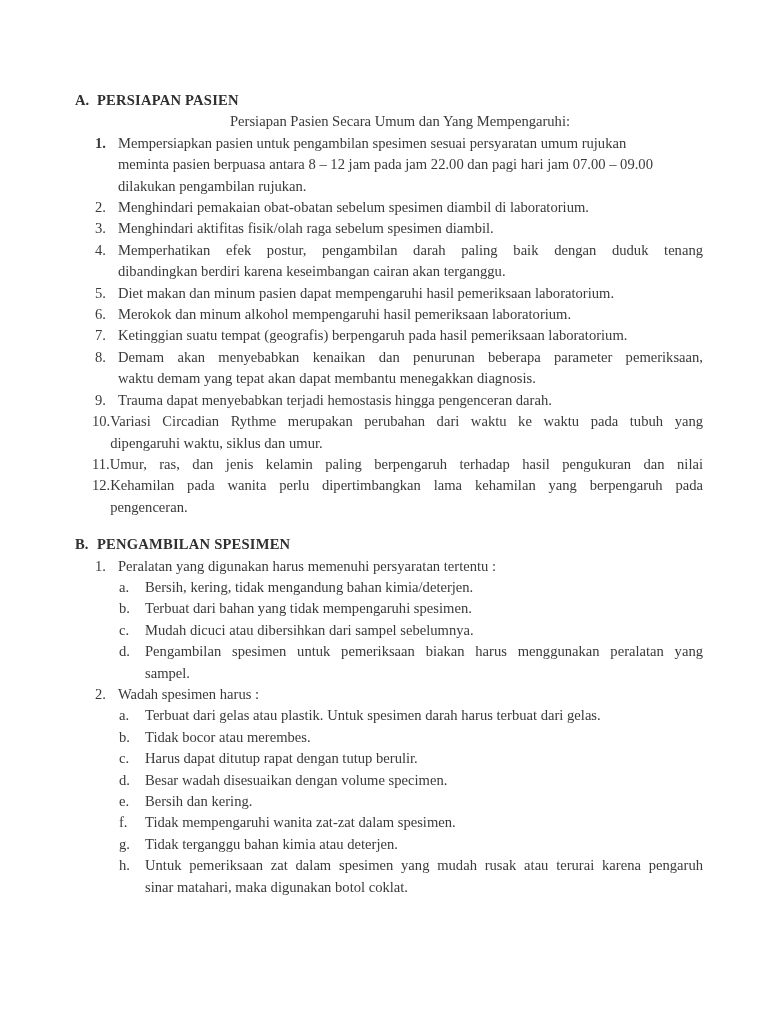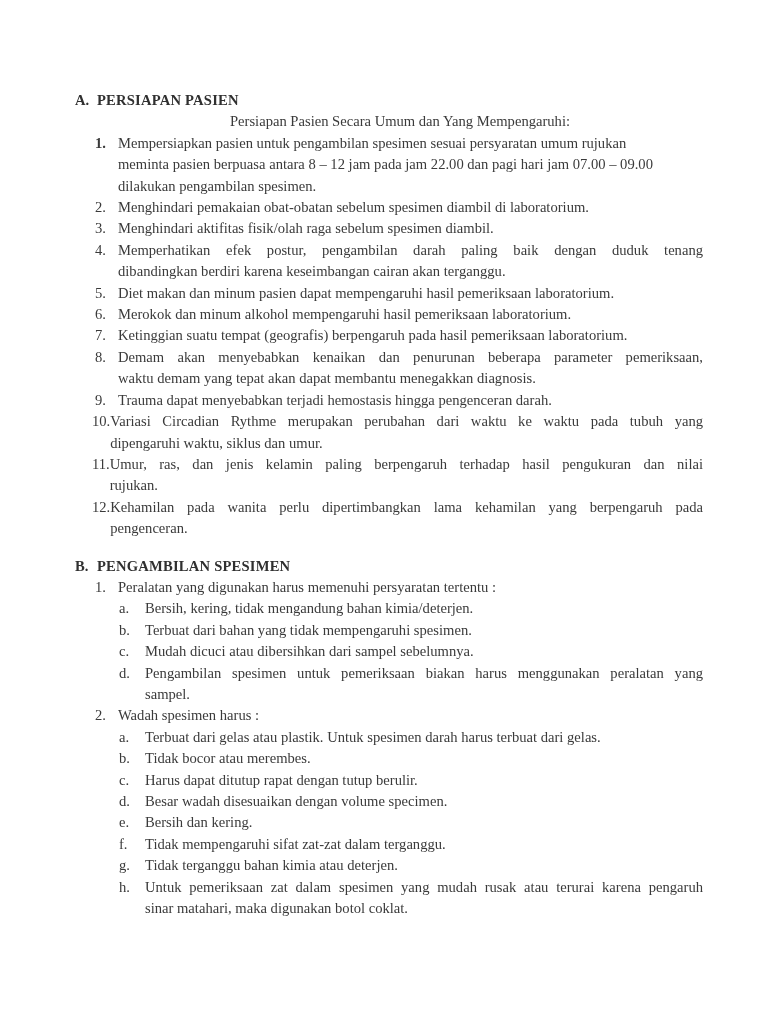--- a/index.html
+++ b/index.html
@@ -52,21 +52,21 @@
         <div class="sec-head" style="color: rgb(48, 48, 48);">
           <span class="marker">A.</span>
           <span class="title">PERSIAPAN PASIEN</span>
         </div>
         <div class="intro">Persiapan Pasien Secara Umum dan Yang Mempengaruhi:</div>
         <div class="item">
           <span class="num boldnum">1.</span>
           <div class="txt">
             <div class="line">Mempersiapkan pasien untuk pengambilan spesimen sesuai persyaratan umum rujukan</div>
             <div class="line">meminta pasien berpuasa antara 8 – 12 jam pada jam 22.00 dan pagi hari jam 07.00 – 09.00</div>
-            <div class="line">dilakukan pengambilan spesimen.</div>
+            <div class="line">dilakukan pengambilan rujukan.</div>
           </div>
         </div>
         <div class="item">
           <span class="num">2.</span>
           <div class="txt">
             <div class="line">Menghindari pemakaian obat-obatan sebelum spesimen diambil di laboratorium.</div>
           </div>
         </div>
         <div class="item">
           <span class="num">3.</span>
@@ -116,21 +116,20 @@
           <span class="num">10.</span>
           <div class="txt">
             <div class="line stretch">Variasi Circadian Rythme merupakan perubahan dari waktu ke waktu pada tubuh yang</div>
             <div class="line">dipengaruhi waktu, siklus dan umur.</div>
           </div>
         </div>
         <div class="item wide">
           <span class="num">11.</span>
           <div class="txt">
             <div class="line stretch">Umur, ras, dan jenis kelamin paling berpengaruh terhadap hasil pengukuran dan nilai</div>
-            <div class="line">rujukan.</div>
           </div>
         </div>
         <div class="item wide">
           <span class="num">12.</span>
           <div class="txt">
             <div class="line stretch">Kehamilan pada wanita perlu dipertimbangkan lama kehamilan yang berpengaruh pada</div>
             <div class="line">pengenceran.</div>
           </div>
         </div>
       </section>
@@ -202,21 +201,21 @@
         </div>
         <div class="sub">
           <span class="letter">e.</span>
           <div class="txt">
             <div class="line">Bersih dan kering.</div>
           </div>
         </div>
         <div class="sub">
           <span class="letter">f.</span>
           <div class="txt">
-            <div class="line">Tidak mempengaruhi sifat zat-zat dalam terganggu.</div>
+            <div class="line">Tidak mempengaruhi wanita zat-zat dalam spesimen.</div>
           </div>
         </div>
         <div class="sub">
           <span class="letter">g.</span>
           <div class="txt">
             <div class="line">Tidak terganggu bahan kimia atau deterjen.</div>
           </div>
         </div>
         <div class="sub">
           <span class="letter">h.</span>

